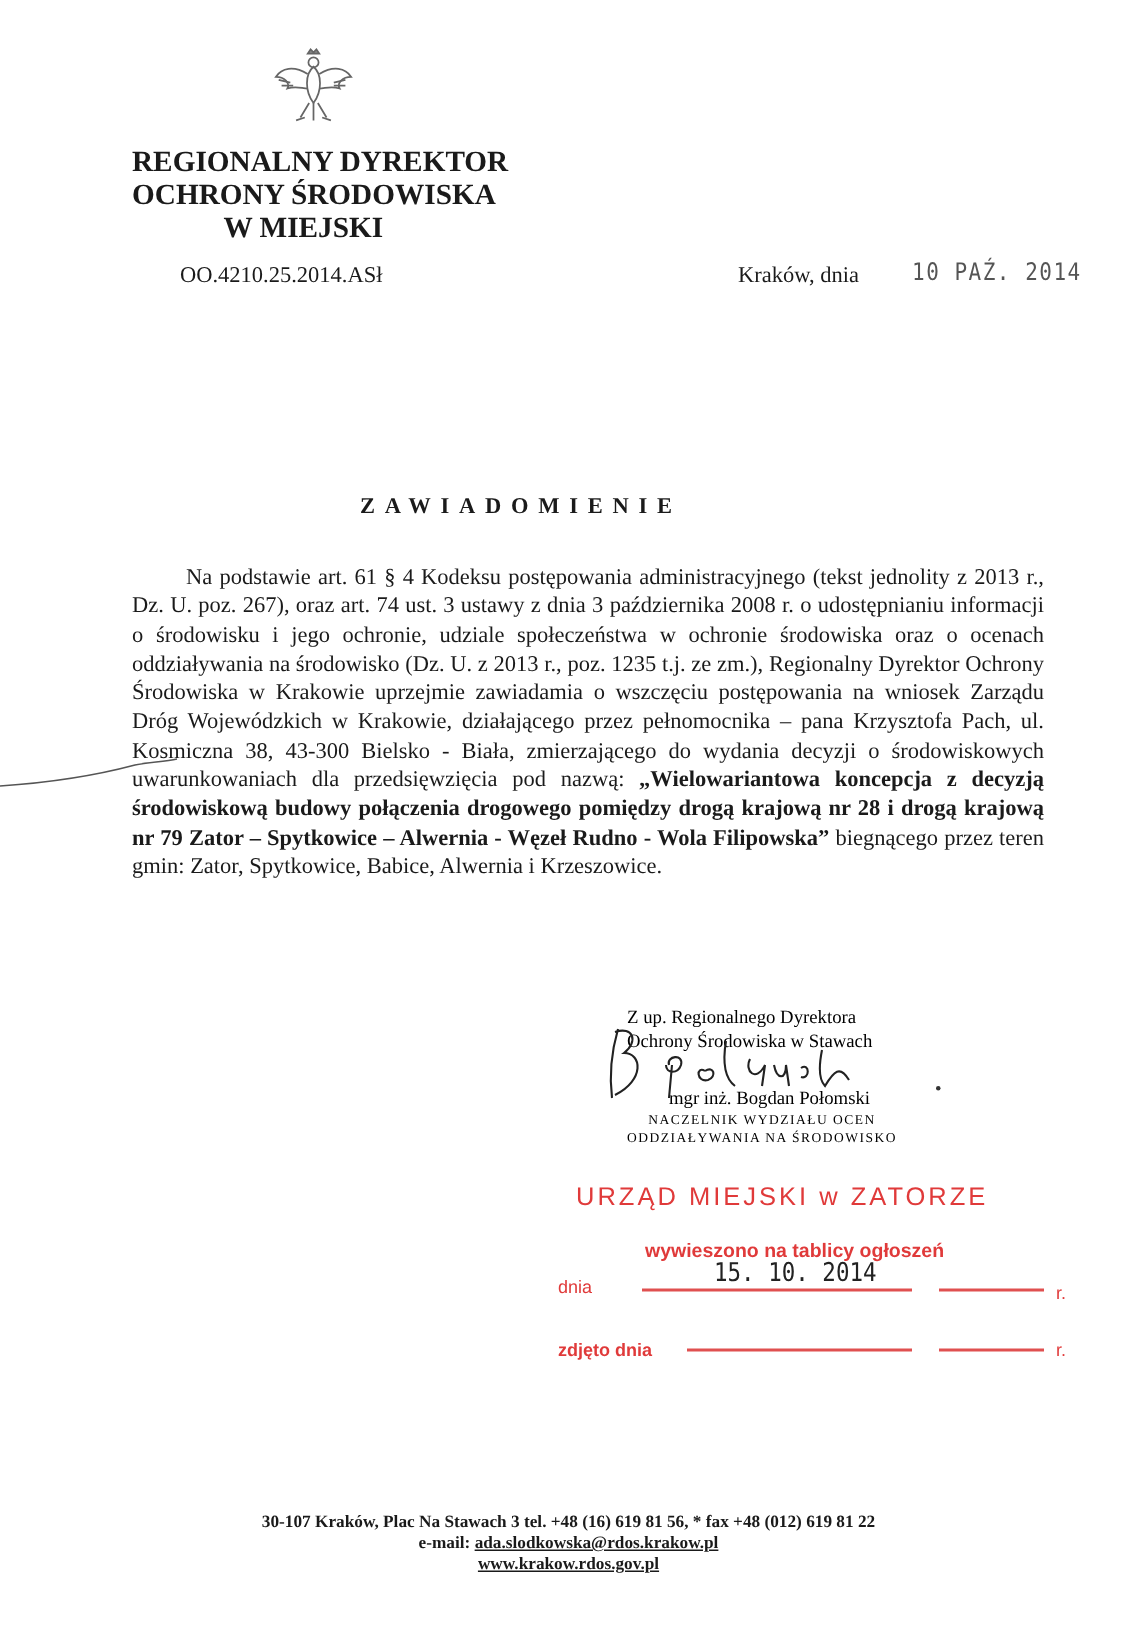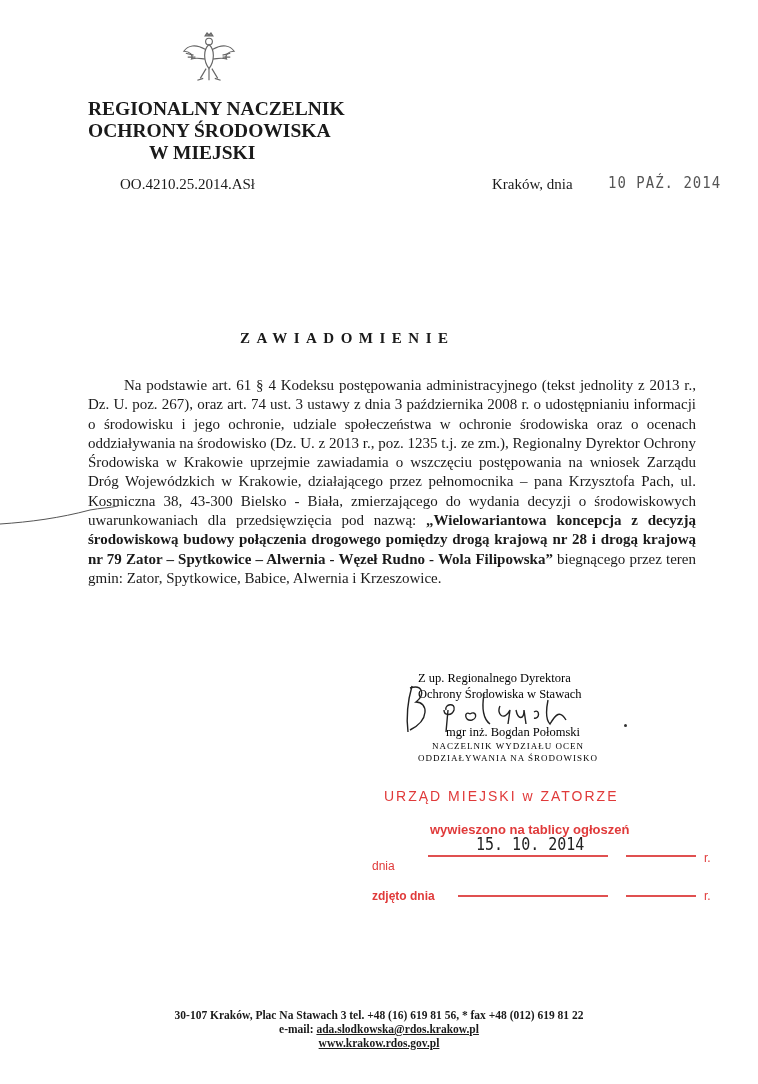--- a/index.html
+++ b/index.html
@@ -16,21 +16,21 @@
   .body-text { left: 88px; top: 376px; width: 608px; font-size: 15px; line-height: 19.3px; text-align: justify; }
   .body-text .indent { display: inline-block; width: 36px; }
   .body-text b { font-weight: bold; }
   .scrawl { left: 0; top: 500px; width: 120px; height: 30px; }
   .stamp1 { left: 418px; top: 670px; color: #000000; font-size: 12.5px; line-height: 16px; }
   .stamp1 .c { text-align: center; }
   .stamp1 .small { font-size: 9px; letter-spacing: 1px; text-align: center; line-height: 12px; }
   .signature { left: 400px; top: 680px; width: 230px; height: 60px; }
   .dot { left: 624px; top: 724px; width: 3px; height: 3px; background: #333; border-radius: 50%; }
   .stamp2 { left: 370px; top: 788px; width: 345px; color: #e03a3a; font-family: "Liberation Sans", "DejaVu Sans", sans-serif; }
-  .stamp2 .h { font-size: 14px; letter-spacing: 2px; padding-left: 14px; }
+  .stamp2 .h { font-size: 17px; letter-spacing: 2px; padding-left: 14px; }
   .stamp2 .s { font-size: 13px; font-weight: bold; padding-left: 60px; margin-top: 18px; }
   .stamp2 .row { position: relative; height: 22px; font-size: 12px; margin-top: 16px; }
   .stamp2 .line { position: absolute; border-bottom: 2px solid #e05050; }
   .stamp2 .date-val { position: absolute; left: 106px; top: -12px; font-family: "DejaVu Sans Mono", monospace; font-size: 15px; color: #222; transform: scaleY(1.15); }
   .footer { left: 0; width: 758px; top: 1008px; text-align: center; font-size: 11.5px; font-weight: bold; line-height: 14px; }
   .footer a { color: #1a1a1a; text-decoration: underline; }
 </style>
 </head>
 <body>
 
@@ -41,21 +41,21 @@
     <path d="M30 15 C24 20 24 32 30 40 C36 32 36 20 30 15 Z"></path>
     <path d="M26 20 C16 14 8 16 4 22 C10 22 14 26 12 30 C18 28 22 30 26 30"></path>
     <path d="M34 20 C44 14 52 16 56 22 C50 22 46 26 48 30 C42 28 38 30 34 30"></path>
     <path d="M6 24 l8 2 M8 28 l8 0 M44 26 l8 -2 M44 28 l8 0"></path>
     <path d="M27 40 l-6 10 M33 40 l6 10 M30 40 l0 12"></path>
     <path d="M18 52 l6 -2 M42 52 l-6 -2"></path>
   </g>
 </svg>
 
 <div class="abs org">
-  <div>REGIONALNY NACZELNIK</div>
+  <div>REGIONALNY DYREKTOR</div>
   <div>OCHRONY ŚRODOWISKA</div>
   <div class="l3">W MIEJSKI</div>
 </div>
 
 <div class="abs ref">OO.4210.25.2014.ASł</div>
 <div class="abs place">Kraków, dnia</div>
 <div class="abs date-stamp">10 PAŹ. 2014</div>
 
 <div class="abs title">ZAWIADOMIENIE</div>
 
@@ -81,21 +81,21 @@
     <path d="M70 34 C64 30 64 42 72 40 C78 38 76 30 70 34 M84 14 C82 26 82 38 90 44"></path>
     <path d="M100 26 C96 34 104 42 110 30 L108 44 M116 30 C118 40 124 40 124 30 L126 44 M134 32 C140 28 140 40 134 38 M148 20 C146 30 146 40 150 44 C156 34 160 30 166 40"></path>
   </g>
 </svg>
 <div class="abs dot"></div>
 
 <div class="abs stamp2">
   <div class="h">URZĄD MIEJSKI w ZATORZE</div>
   <div class="s">wywieszono na tablicy ogłoszeń</div>
   <div class="row" style="margin-top:10px">
-    <span style="position:absolute;left:2px;top:12px">dnia</span>
+    <span style="position:absolute;left:2px;top:0">dnia</span>
     <span class="date-val">15. 10. 2014</span>
     <span class="line" style="left:58px;top:8px;width:180px"></span>
     <span class="line" style="left:256px;top:8px;width:70px"></span>
     <span style="position:absolute;left:334px;top:4px">r.</span>
   </div>
   <div class="row">
     <span style="position:absolute;left:2px;top:4px;font-weight:bold">zdjęto dnia</span>
     <span class="line" style="left:88px;top:10px;width:150px"></span>
     <span class="line" style="left:256px;top:10px;width:70px"></span>
     <span style="position:absolute;left:334px;top:4px">r.</span>

